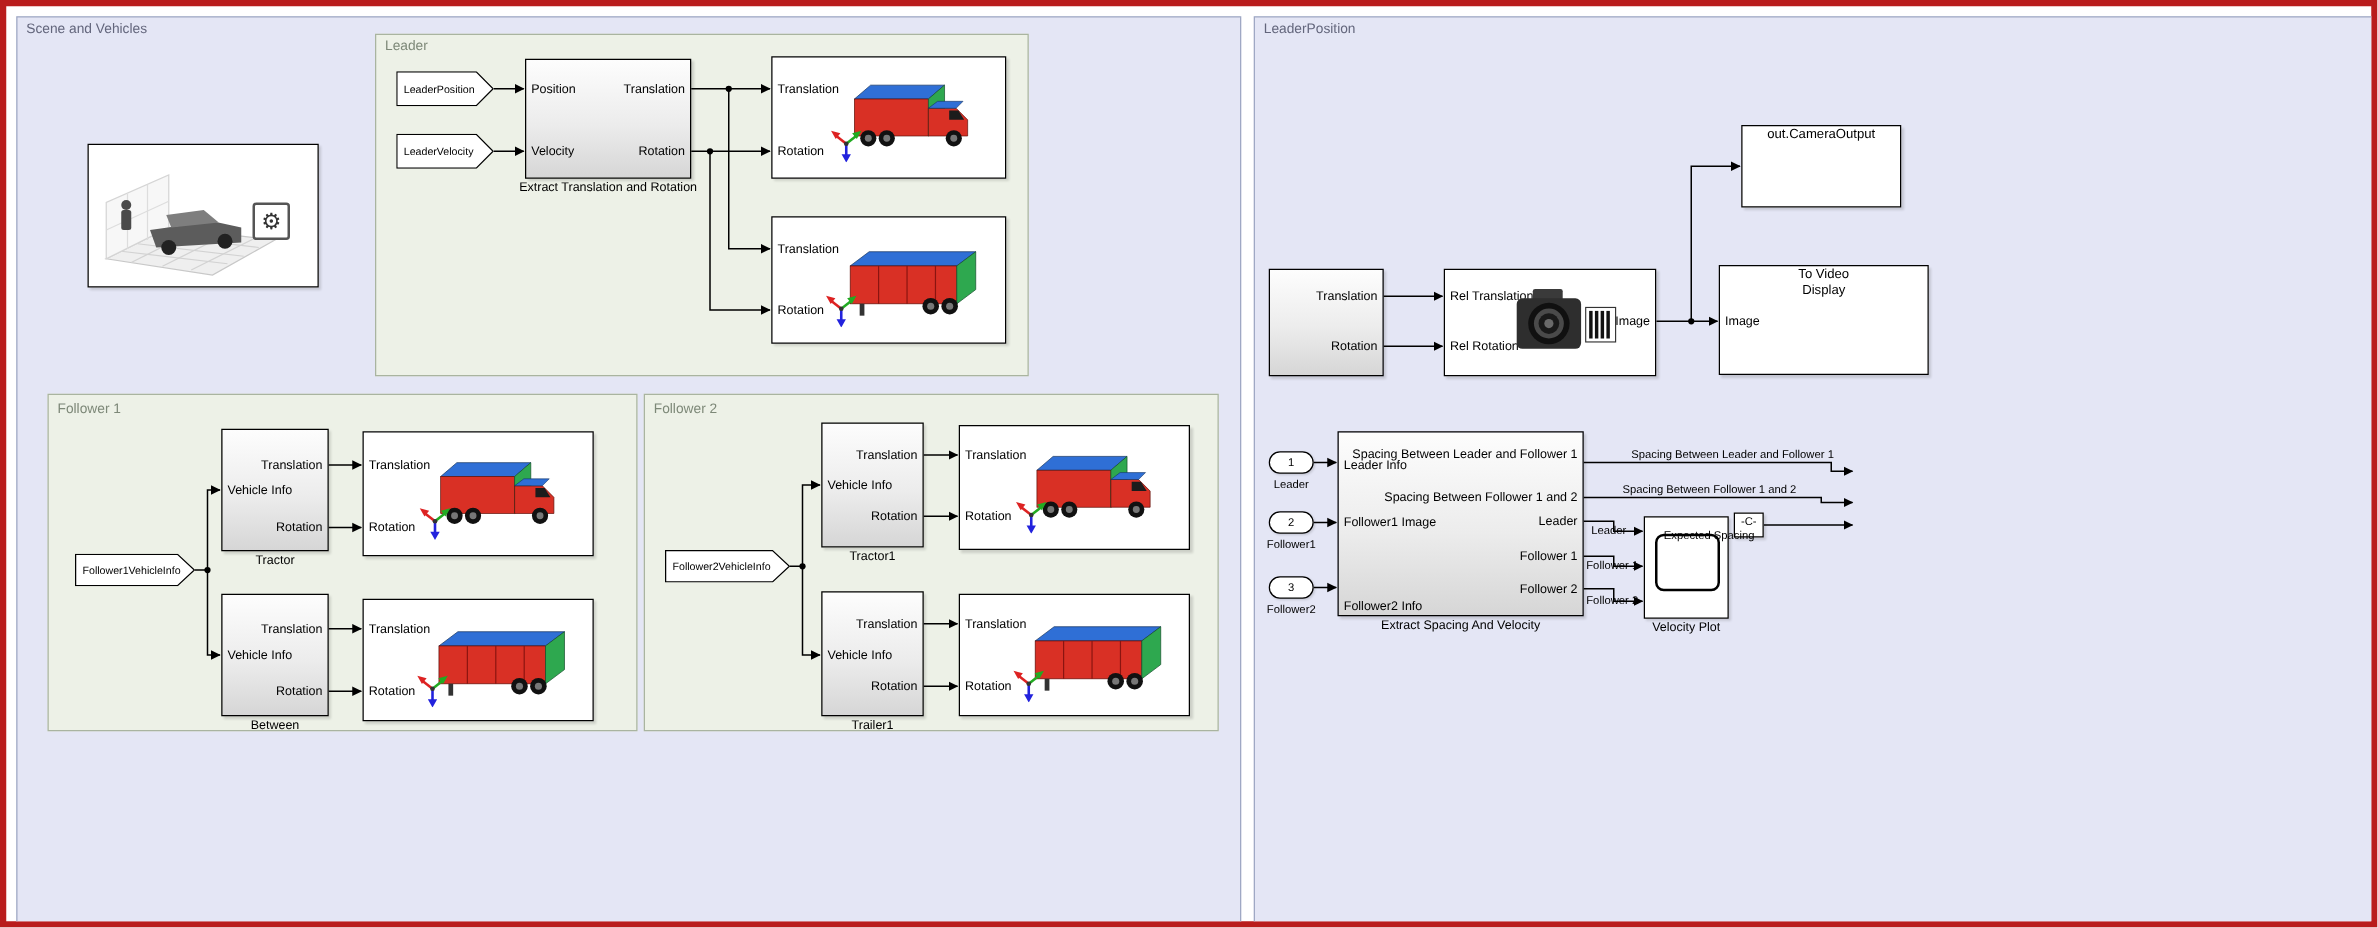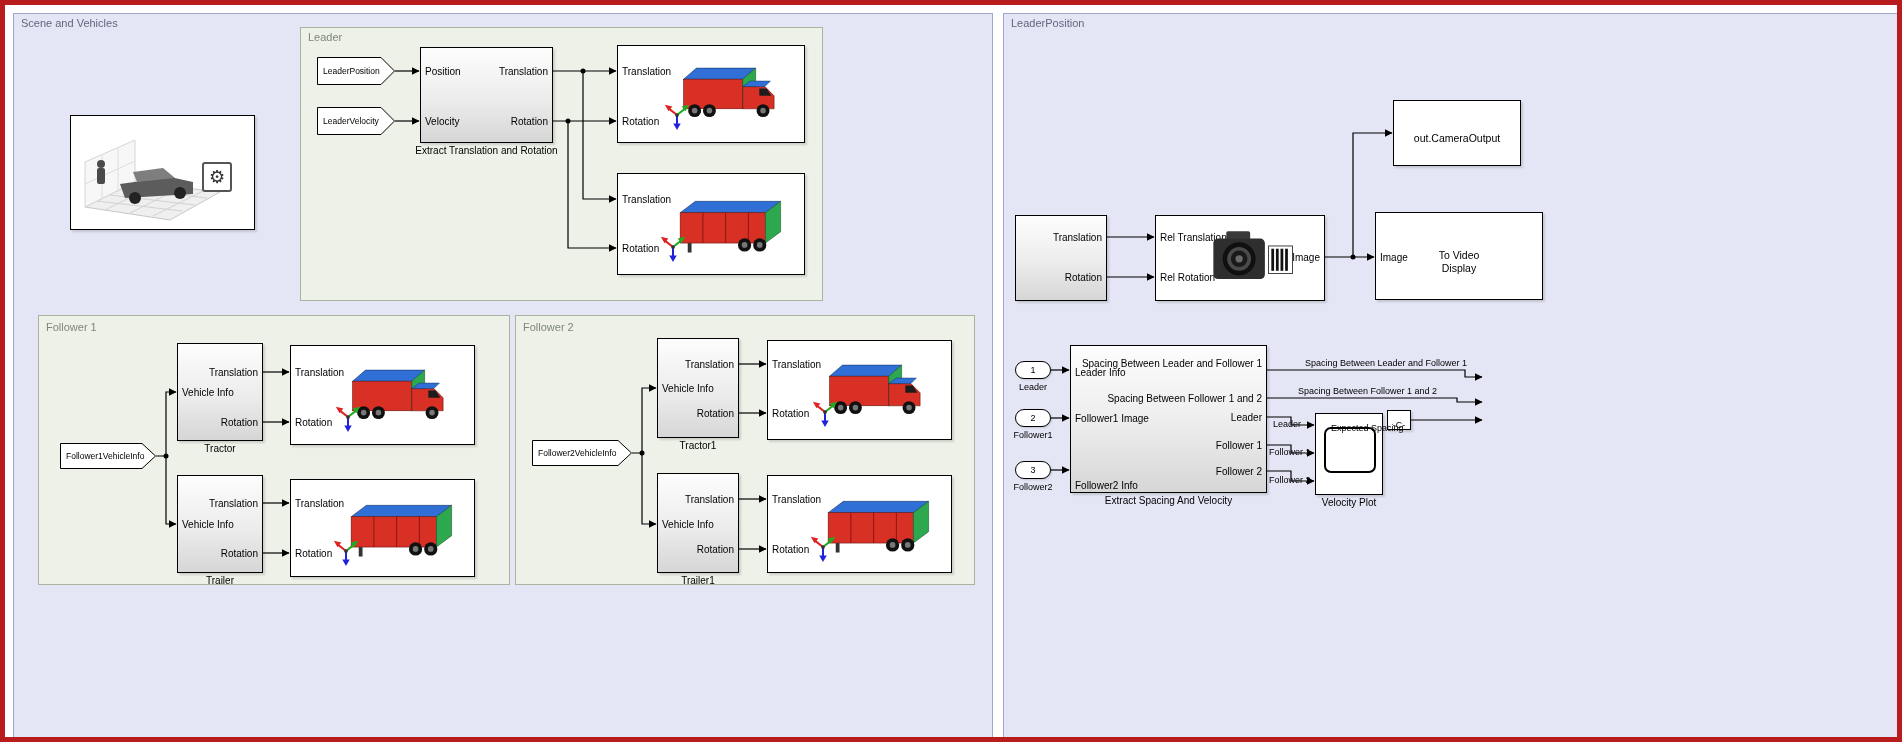--- a/index.html
+++ b/index.html
@@ -26,22 +26,22 @@
 
   .tag { position:absolute; z-index:2; }
   .tag svg { position:absolute; left:0; top:0; }
   .tag .tlabel { position:absolute; left:6px; top:50%; transform:translateY(-50%); font-size:8.5px; white-space:nowrap; }
 
   .oval { position:absolute; background:#fff; border:1px solid #000; border-radius:10px;
           display:flex; align-items:center; justify-content:center; font-size:9px;
           box-shadow:1px 1px 2px rgba(0,0,0,0.15); z-index:2; }
   .ovcap { position:absolute; font-size:9px; white-space:nowrap; transform:translateX(-50%); z-index:2; }
 
-  .ctr { position:absolute; inset:0; display:flex; flex-direction:column; align-items:center; justify-content:center;
-         text-align:center; font-size:10.5px; line-height:13px;margin-top:11px; }
+  .ctr { position:absolute; inset:0; display:flex; flex-direction:column; align-items:center; justify-content:flex-start;
+         text-align:center; font-size:10.5px; line-height:13px; }
 
   .screen { position:absolute; border:2px solid #000; border-radius:7px; background:#fff; }
 
   .truckimg, .triad, .camimg, .sceneimg { position:absolute; }
   .gearbox { position:absolute; width:30px; height:30px; border:2px solid #555; border-radius:3px; background:#fff;
              display:flex; align-items:center; justify-content:center; font-size:18px; color:#333; }
 </style>
 </head>
 <body>
 
@@ -253,21 +253,21 @@
       </svg>
     <svg class="triad" style="left:42px;top:56px" width="30" height="30">
         <use href="#triad"></use>
       </svg>
   </div>
 
   <div class="blk grad" style="left:172px;top:470px;width:86px;height:98px">
     <span class="plabel r" style="top:23px">Translation</span>
     <span class="plabel" style="top:44px">Vehicle Info</span>
     <span class="plabel r" style="top:73px">Rotation</span>
-    <span class="caption">Trailer</span>
+    <span class="caption">Between</span>
   </div>
   <div class="blk" style="left:285px;top:474px;width:185px;height:98px">
     <span class="plabel" style="top:19px">Translation</span>
     <span class="plabel" style="top:69px">Rotation</span>
     <svg class="truckimg" style="left:54px;top:14px" width="126" height="72">
         <use href="#trailer"></use>
       </svg>
     <svg class="triad" style="left:40px;top:56px" width="30" height="30">
         <use href="#triad"></use>
       </svg>

